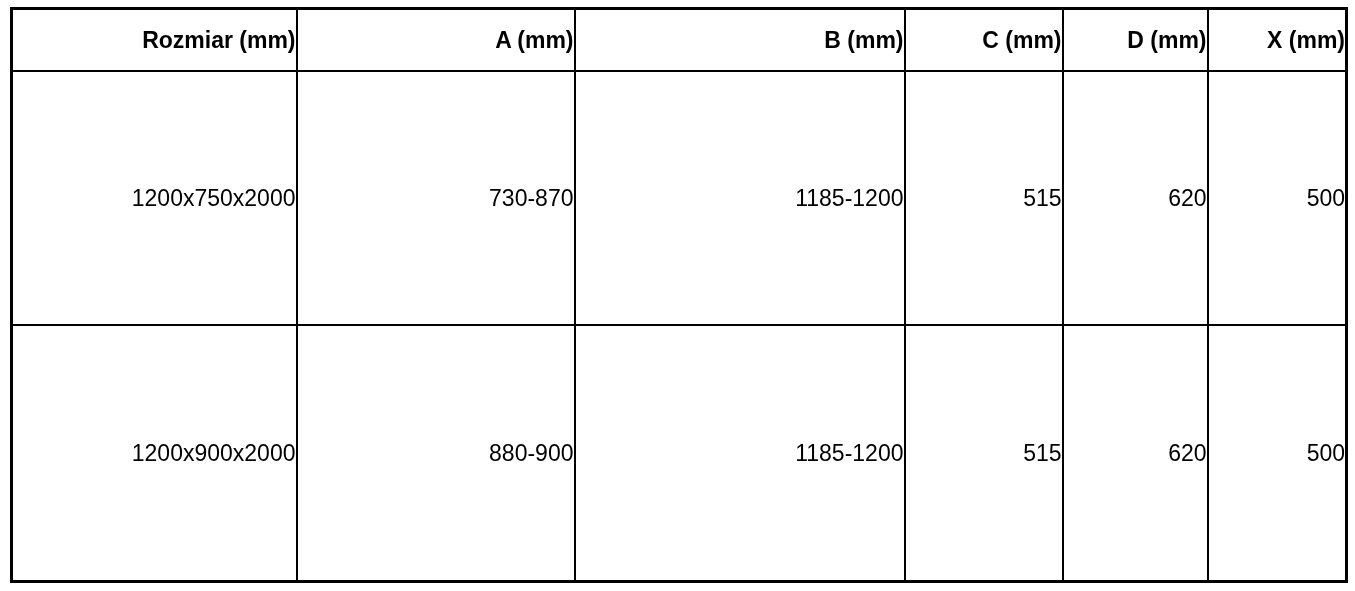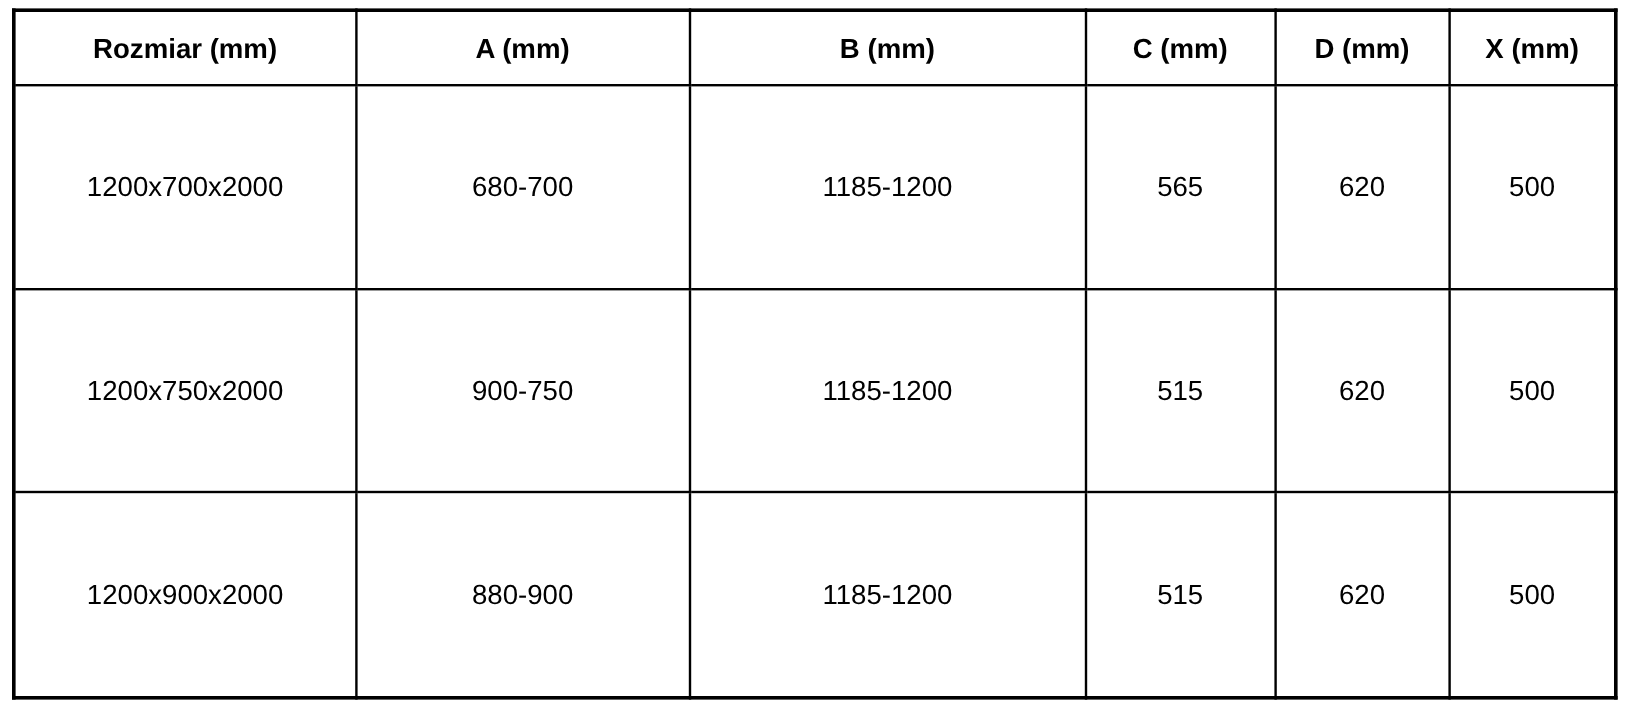--- a/index.html
+++ b/index.html
@@ -20,21 +20,21 @@
   table.spec-table {
     border-collapse: collapse;
     width: 1335px;
     height: 576px;
     table-layout: fixed;
     border: 3px solid #000000;
   }
   table.spec-table th,
   table.spec-table td {
     border: 2px solid #000000;
-    text-align: center;
+    text-align: right;
     vertical-align: middle;
     font-size: 23px;
     padding: 0;
     overflow: hidden;
     white-space: nowrap;
   }
   table.spec-table th {
     font-weight: bold;
     height: 60px;
   }
@@ -67,30 +67,22 @@
         <th>Rozmiar (mm)</th>
         <th>A (mm)</th>
         <th>B (mm)</th>
         <th>C (mm)</th>
         <th>D (mm)</th>
         <th>X (mm)</th>
       </tr>
     </thead>
     <tbody>
       <tr>
-        <td>1200x700x2000</td>
-        <td>680-700</td>
-        <td>1185-1200</td>
-        <td>565</td>
-        <td>620</td>
-        <td>500</td>
-      </tr>
-      <tr>
         <td>1200x750x2000</td>
-        <td>900-750</td>
+        <td>730-870</td>
         <td>1185-1200</td>
         <td>515</td>
         <td>620</td>
         <td>500</td>
       </tr>
       <tr>
         <td>1200x900x2000</td>
         <td>880-900</td>
         <td>1185-1200</td>
         <td>515</td>

